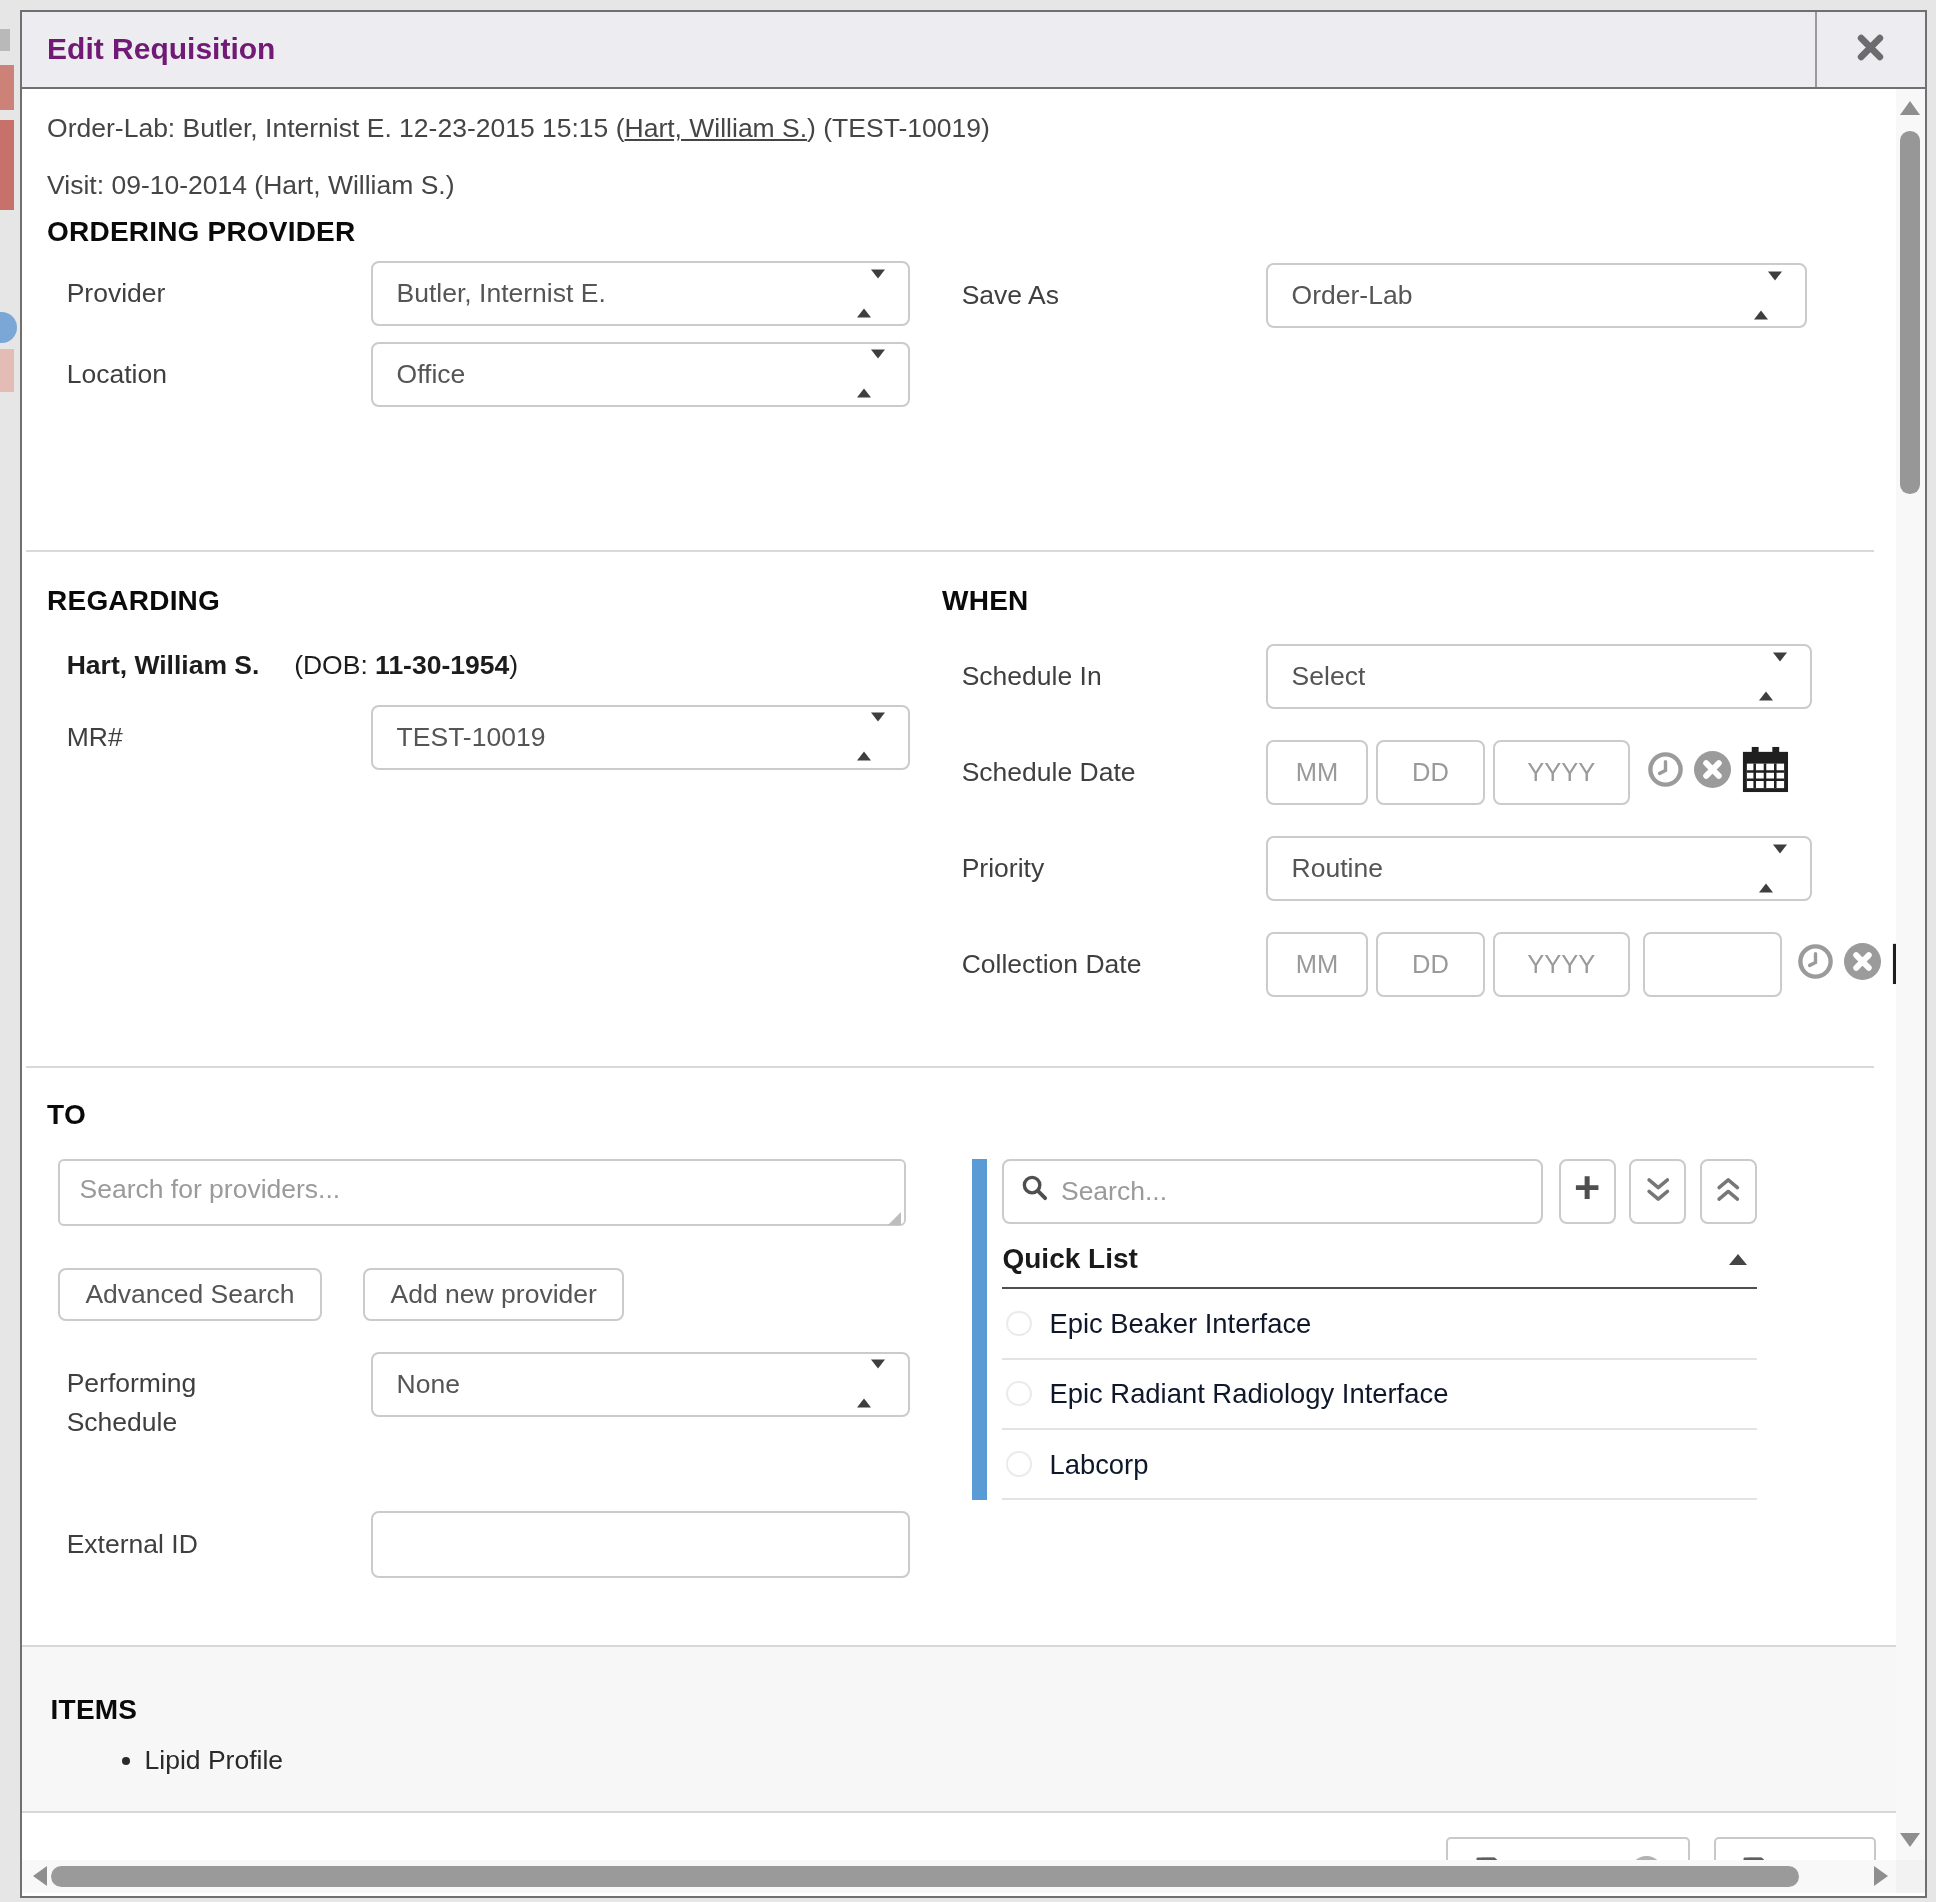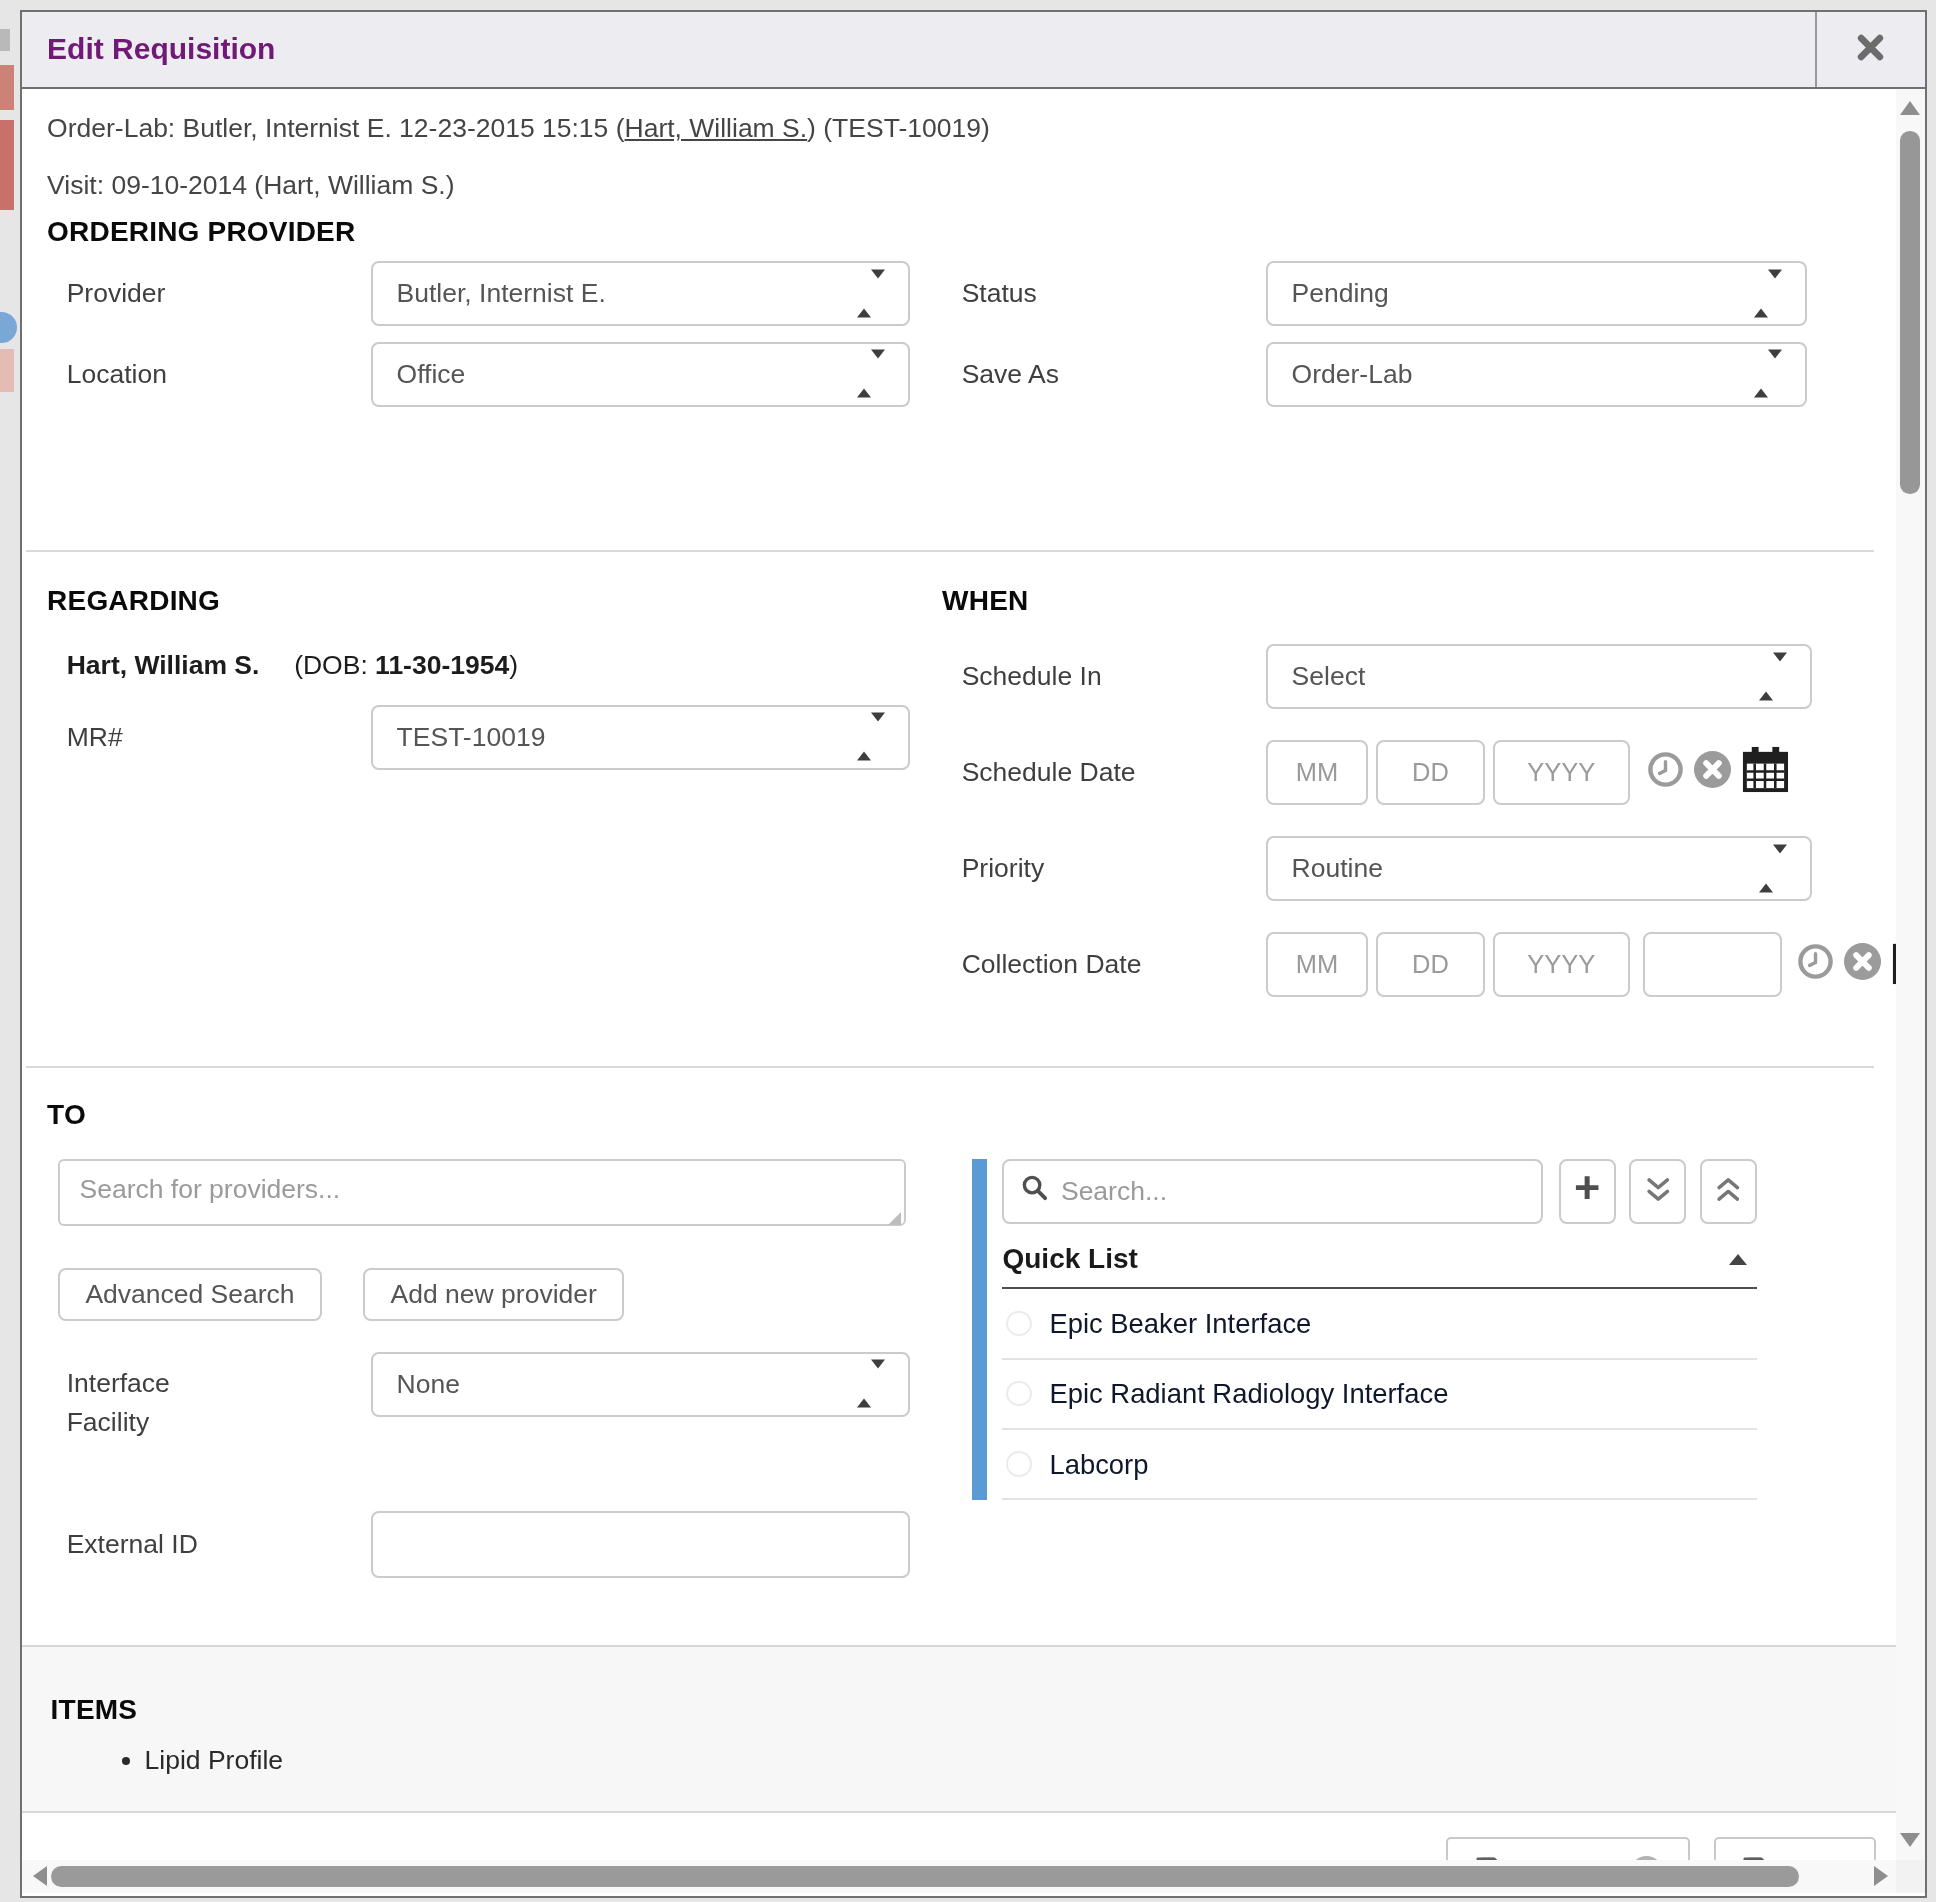--- a/index.html
+++ b/index.html
@@ -181,27 +181,20 @@
               </div>
               <div class="frow">
                 <div class="flabel">Location</div>
                 <div class="select w550">
                   <span class="sel-text">Office</span>
                   <span class="sel-arrows"><span class="tri-up"></span><span class="tri-down"></span></span>
                 </div>
               </div>
             </div>
             <div class="col-right">
-              <div class="frow first">
-                <div class="flabel">Status</div>
-                <div class="select w552">
-                  <span class="sel-text">Pending</span>
-                  <span class="sel-arrows"><span class="tri-up"></span><span class="tri-down"></span></span>
-                </div>
-              </div>
               <div class="frow">
                 <div class="flabel">Save As</div>
                 <div class="select w552">
                   <span class="sel-text">Order-Lab</span>
                   <span class="sel-arrows"><span class="tri-up"></span><span class="tri-down"></span></span>
                 </div>
               </div>
             </div>
           </div>
 
@@ -321,21 +314,21 @@
             <div class="to-left">
               <div class="prov-search-wrap">
                 <textarea class="prov-search" placeholder="Search for providers..." style=""></textarea>
                 <span class="resize-handle"></span>
               </div>
               <div class="btn-row">
                 <button class="lite-btn">Advanced Search</button>
                 <button class="lite-btn">Add new provider</button>
               </div>
               <div class="frow top-align to-form">
-                <div class="flabel narrow">Interface Facility</div>
+                <div class="flabel narrow">Performing Schedule</div>
                 <div class="select w550">
                   <span class="sel-text">None</span>
                   <span class="sel-arrows"><span class="tri-up"></span><span class="tri-down"></span></span>
                 </div>
               </div>
               <div class="frow ext-row">
                 <div class="flabel">External ID</div>
                 <input class="text-in" style="">
               </div>
             </div>

